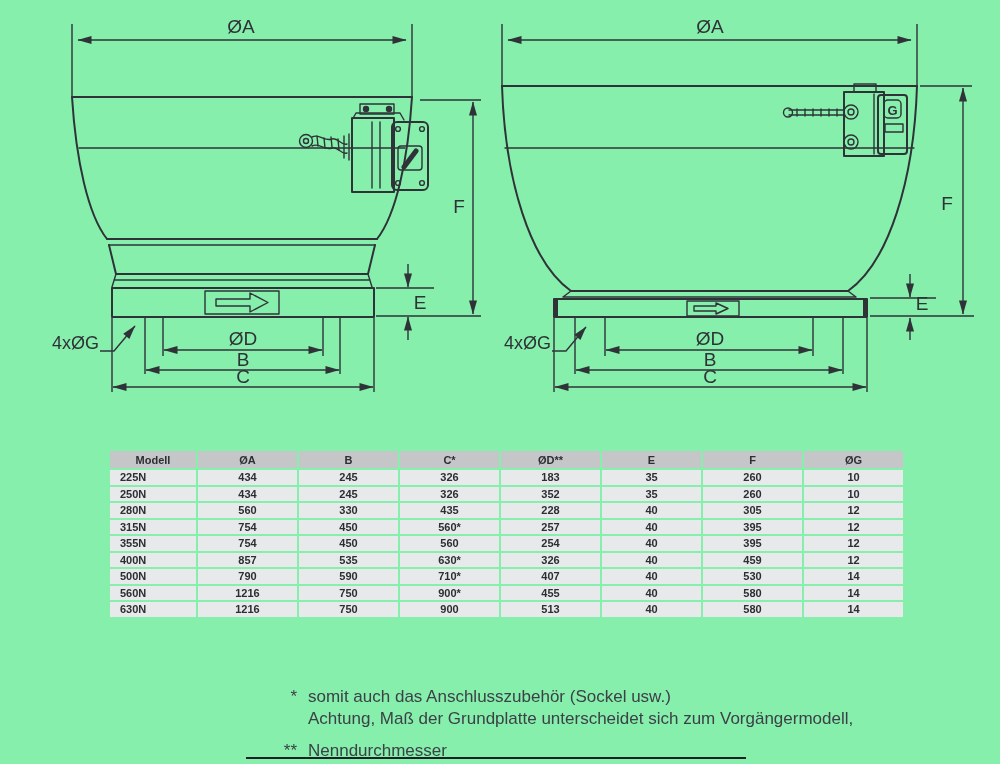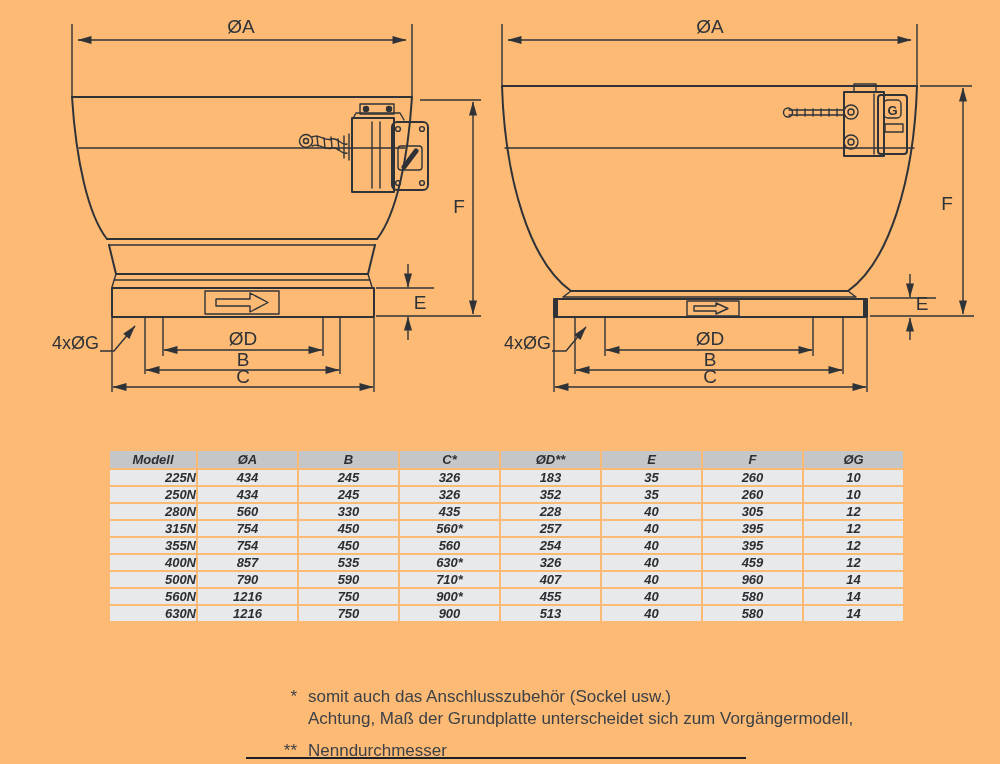--- a/index.html
+++ b/index.html
@@ -1,37 +1,37 @@
 <!DOCTYPE html>
 <html style="--line: #2f3338; --text: #2b2e33; --table-header-bg: #c5c6c8; --table-row-bg: #e8e9ea; --footnote-text: #3c4147;"><head>
 <meta charset="utf-8">
 <style>
   :root{
     --line:#2f3338; --text:#2b2e33; --table-header-bg:#c5c6c8;
     --table-row-bg:#e8e9ea; --footnote-text:#3c4147;
   }
   html,body{margin:0;padding:0;background:#fff;}
-  .page{position:relative;width:1000px;height:764px;background:#fdba74;overflow:hidden;
+  .page{position:relative;width:1000px;height:764px;background:#86efac;overflow:hidden;
         font-family:"Liberation Sans",sans-serif;}
   svg text{font-family:"Liberation Sans",sans-serif;fill:var(--line);}
   .ol{fill:none;stroke:var(--line);stroke-width:2;stroke-linejoin:round;stroke-linecap:round;}
   .tn{fill:none;stroke:var(--line);stroke-width:1.4;stroke-linejoin:round;stroke-linecap:round;}
   .dim{fill:none;stroke:var(--line);stroke-width:1.4;}
   .dtext{font-size:19px;}
   .stext{font-size:18px;}
   .fillLine{fill:var(--line);stroke:none;}
   
   .table-wrap{position:absolute;left:108px;top:449px;width:797px;}
   table.dims{border-collapse:separate;border-spacing:2px 2px;width:100%;table-layout:fixed;
-             font-size:13px;font-weight:700;color:var(--text);font-style:italic;}
+             font-size:11px;font-weight:700;color:var(--text);}
   table.dims th{background:var(--table-header-bg);height:17px;text-align:center;
                 font-weight:700;padding:0;}
   table.dims td{background:var(--table-row-bg);height:14.5px;text-align:center;padding:0;}
   table.dims th:first-child{width:86px;}
-  table.dims td:first-child{text-align:right;padding-left:4px;}
+  table.dims td:first-child{text-align:left;padding-left:10px;}
   
   .fn{position:absolute;display:flex;color:var(--footnote-text);font-size:17px;line-height:22px;}
   .fn .marker{width:16px;text-align:right;margin-right:11px;flex:none;}
   .fn1{left:281px;top:686px;}
   .fn2{left:281px;top:740px;}
   .footnote-rule{position:absolute;left:246px;top:757px;width:500px;height:0;
                  border-top:2px solid #1d2024;}
 </style>
 </head>
 <body>
@@ -280,21 +280,21 @@
             <td>459</td>
             <td>12</td>
           </tr>
           <tr>
             <td>500N</td>
             <td>790</td>
             <td>590</td>
             <td>710*</td>
             <td>407</td>
             <td>40</td>
-            <td>960</td>
+            <td>530</td>
             <td>14</td>
           </tr>
           <tr>
             <td>560N</td>
             <td>1216</td>
             <td>750</td>
             <td>900*</td>
             <td>455</td>
             <td>40</td>
             <td>580</td>

